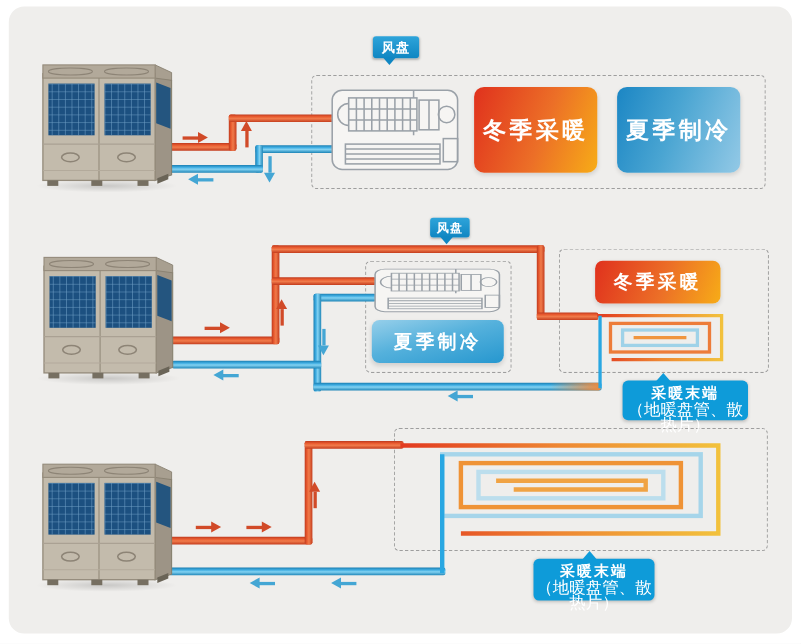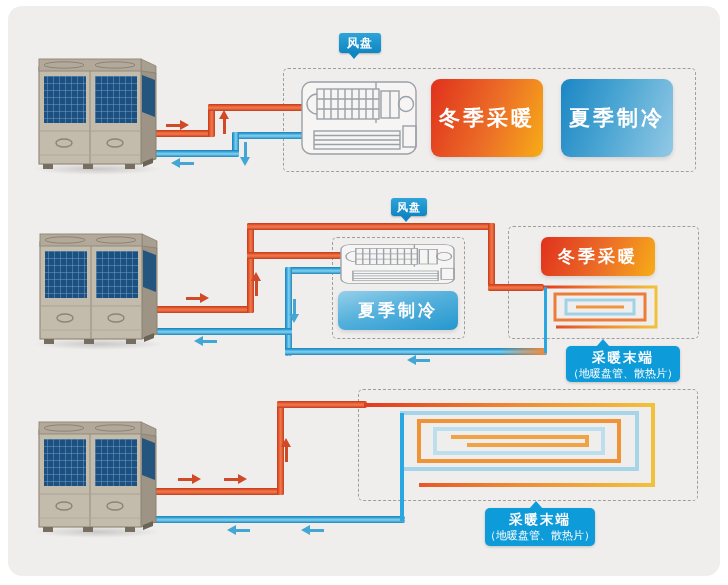--- a/index.html
+++ b/index.html
@@ -50,21 +50,21 @@
   .badge.small{font-size:17px;border-radius:7px;}
   .grad-warm{background:linear-gradient(110deg,#e0311d,#ec6f27 55%,#f7ac17);}
   .grad-cool{background:linear-gradient(110deg,#1b86c4,#4aa5d2 45%,#93c9e6);}
   .grad-cool-light{background:linear-gradient(165deg,#96cfea,#55b1dc 45%,#2697cf);}
   
   .callout{position:absolute;background:#0e9bd9;border-radius:5px;color:#fff;text-align:center;
        box-shadow:0 1px 3px rgba(0,0,0,.2);padding-top:3px;box-sizing:border-box;}
   .callout::after{content:'';position:absolute;top:-7px;left:var(--tip,30px);border:7px solid transparent;
        border-bottom:8px solid #0e9bd9;border-top:0;}
   .callout .l1{font-size:13.5px;font-weight:bold;line-height:17px;letter-spacing:2px;}
-  .callout .l2{font-size:11px;line-height:14px;}
+  .callout .l2{font-size:15px;line-height:14px;}
   .unit-shadow{position:absolute;height:12px;background:radial-gradient(ellipse at center,rgba(0,0,0,.16),rgba(0,0,0,0) 70%);}
 </style>
 </head>
 <body>
 
 <div id="stage">
 
   <svg width="0" height="0" style="position:absolute">
     <defs>
       <pattern id="coilgrid" width="6" height="7" patternUnits="userSpaceOnUse">

